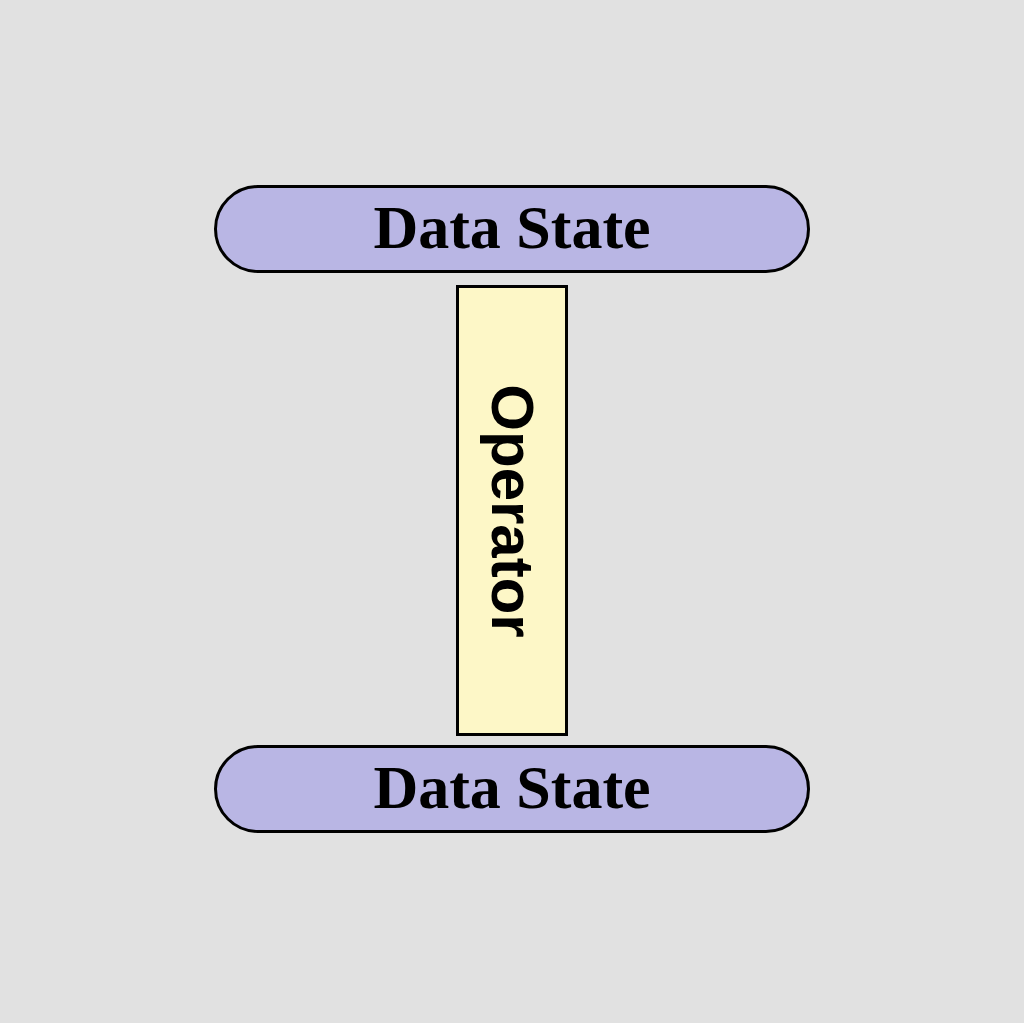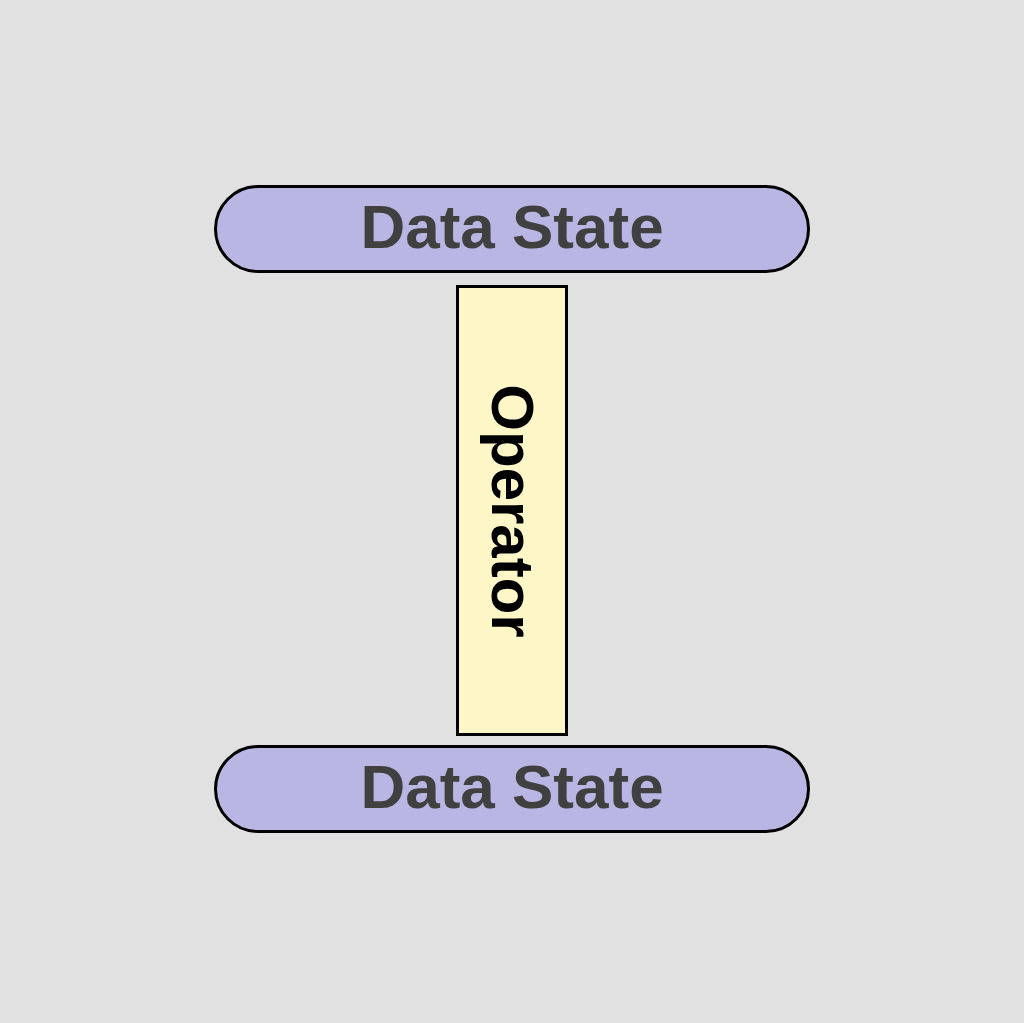--- a/index.html
+++ b/index.html
@@ -27,25 +27,26 @@
     width: 596px;
     height: 88px;
     border-radius: 44px;
     background: #b9b6e4;
   }
   .pill-top { top: 185px; }
   .pill-bottom { top: 745px; }
   .pill-label {
     font-size: 62px;
     font-weight: bold;
-    color: #404040;
+    color: #000000;
     white-space: nowrap;
     letter-spacing: 0px;
     line-height: 1;
     padding-bottom: 4px;
+    font-family: Liberation Serif, serif;
   }
   .operator-box {
     left: 456px;
     top: 285px;
     width: 112px;
     height: 451px;
     background: #fdf7c7;
   }
   .operator-label {
     font-size: 60px;

